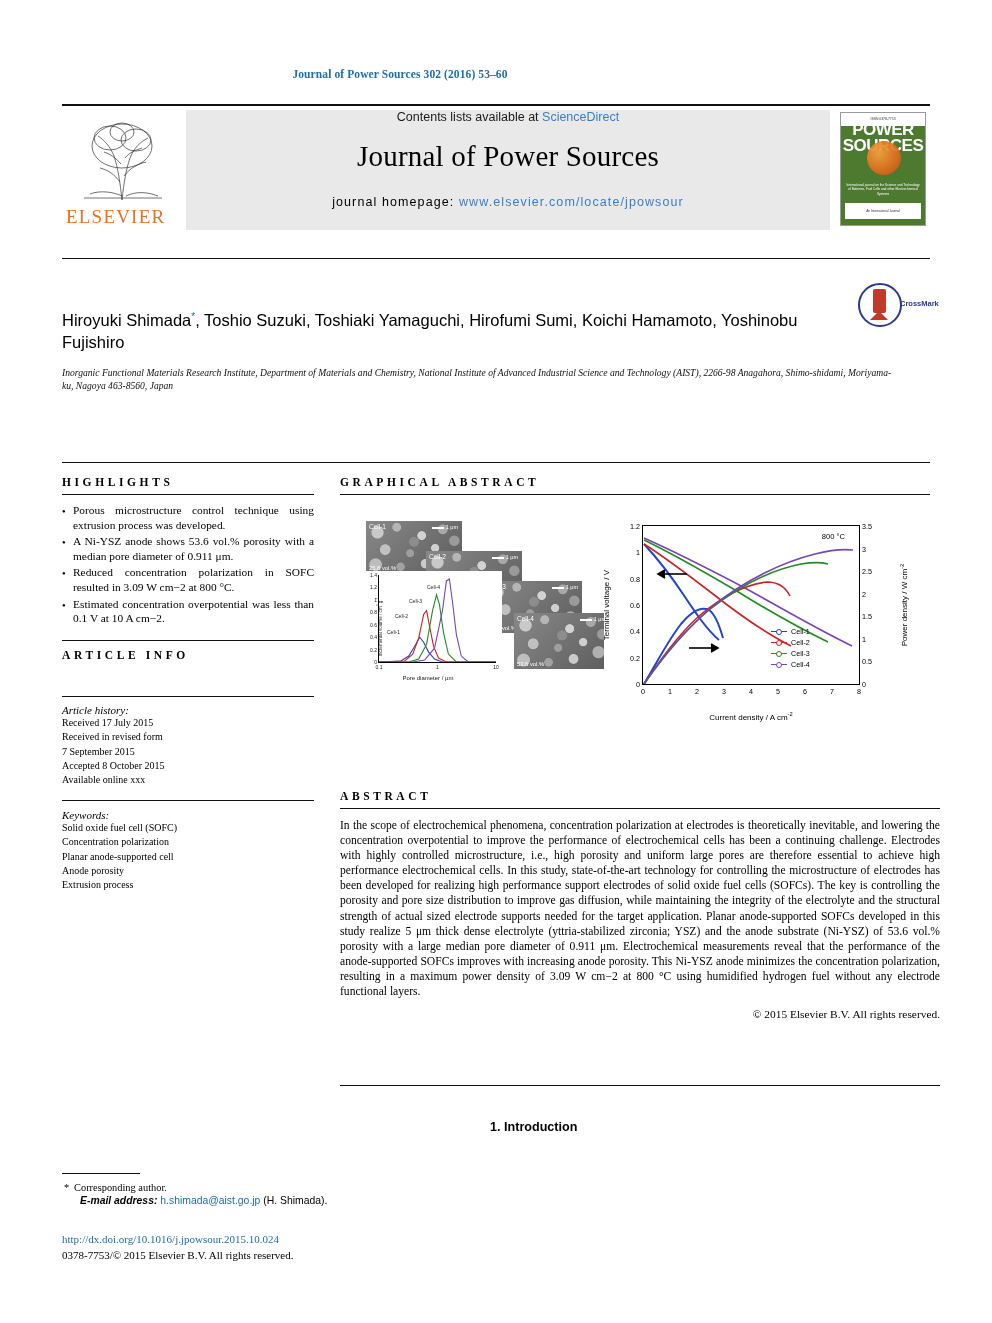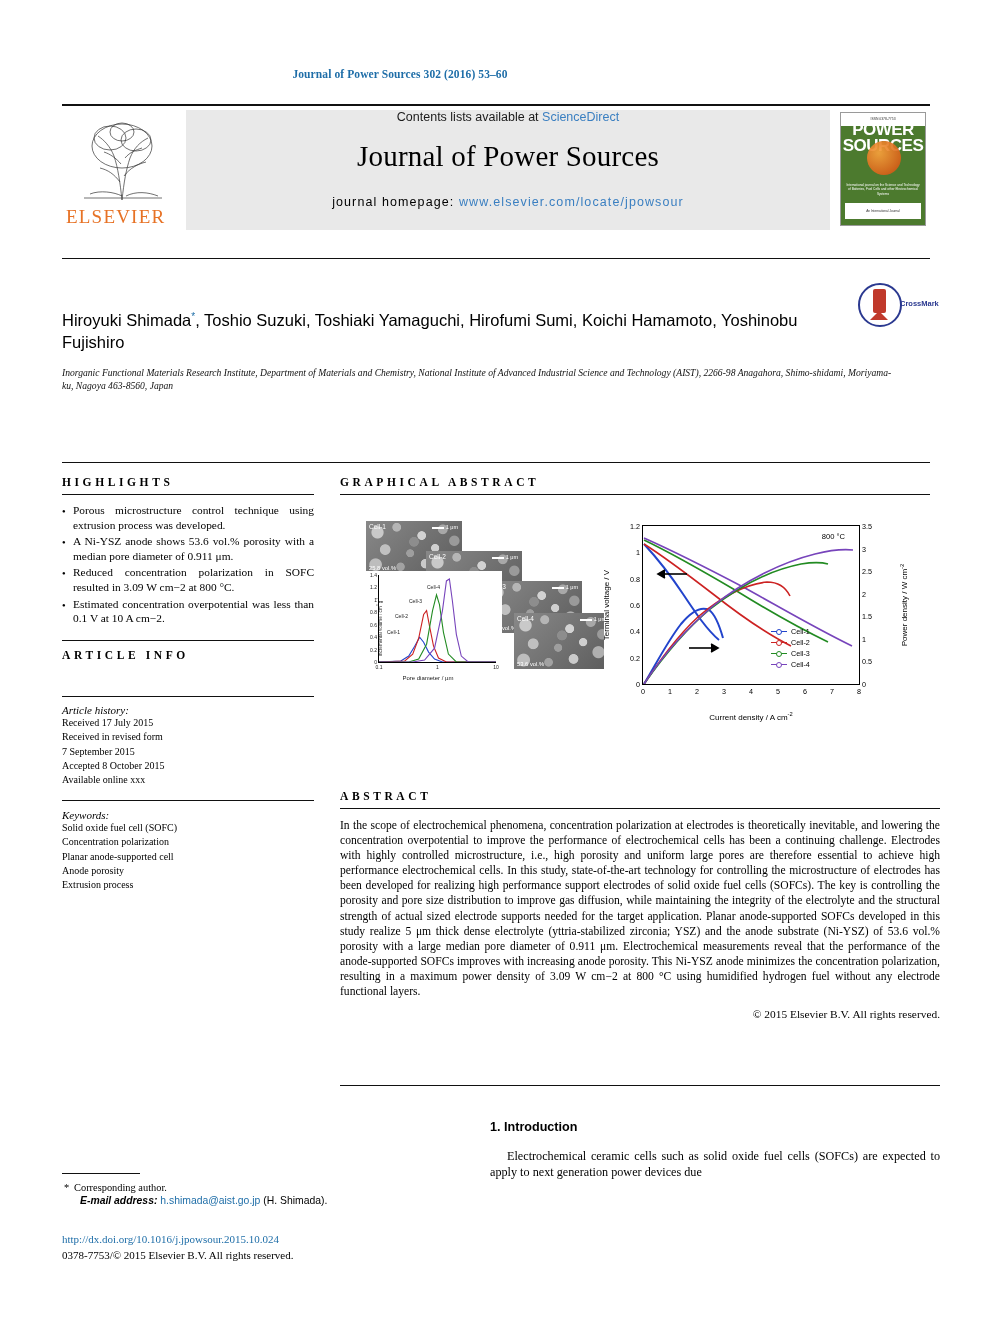--- a/index.html
+++ b/index.html
@@ -909,21 +909,20 @@
     <div class="sec-head">ABSTRACT</div>
     <div class="rule"></div>
     <div class="abstract-body">In the scope of electrochemical phenomena, concentration polarization at electrodes is theoretically inevitable, and lowering the concentration overpotential to improve the performance of electrochemical cells has been a continuing challenge. Electrodes with highly controlled microstructure, i.e., high porosity and uniform large pores are therefore essential to achieve high performance electrochemical cells. In this study, state-of-the-art technology for controlling the microstructure of electrodes has been developed for realizing high performance support electrodes of solid oxide fuel cells (SOFCs). The key is controlling the porosity and pore size distribution to improve gas diffusion, while maintaining the integrity of the electrolyte and the structural strength of actual sized electrode supports needed for the target application. Planar anode-supported SOFCs developed in this study realize 5 μm thick dense electrolyte (yttria-stabilized zirconia; YSZ) and the anode substrate (Ni-YSZ) of 53.6 vol.% porosity with a large median pore diameter of 0.911 μm. Electrochemical measurements reveal that the performance of the anode-supported SOFCs improves with increasing anode porosity. This Ni-YSZ anode minimizes the concentration polarization, resulting in a maximum power density of 3.09 W cm−2 at 800 °C using humidified hydrogen fuel without any electrode functional layers.</div>
     <div class="copyright">© 2015 Elsevier B.V. All rights reserved.</div>
   </div>
 
   <div class="mid-rule"></div>
 
   <div class="intro">
     <h2>1. Introduction</h2>
-    <p>Electrochemical ceramic cells such as solid oxide fuel cells (SOFCs) are expected to apply to next generation power devices due</p>
   </div>
 
   <div class="footer">
     <div class="foot-rule"></div>
     <div class="corr">
       <span class="star">*</span>
       <span>Corresponding author.</span>
     </div>
     <div class="email-line">
       <span class="ital">E-mail address:</span>

